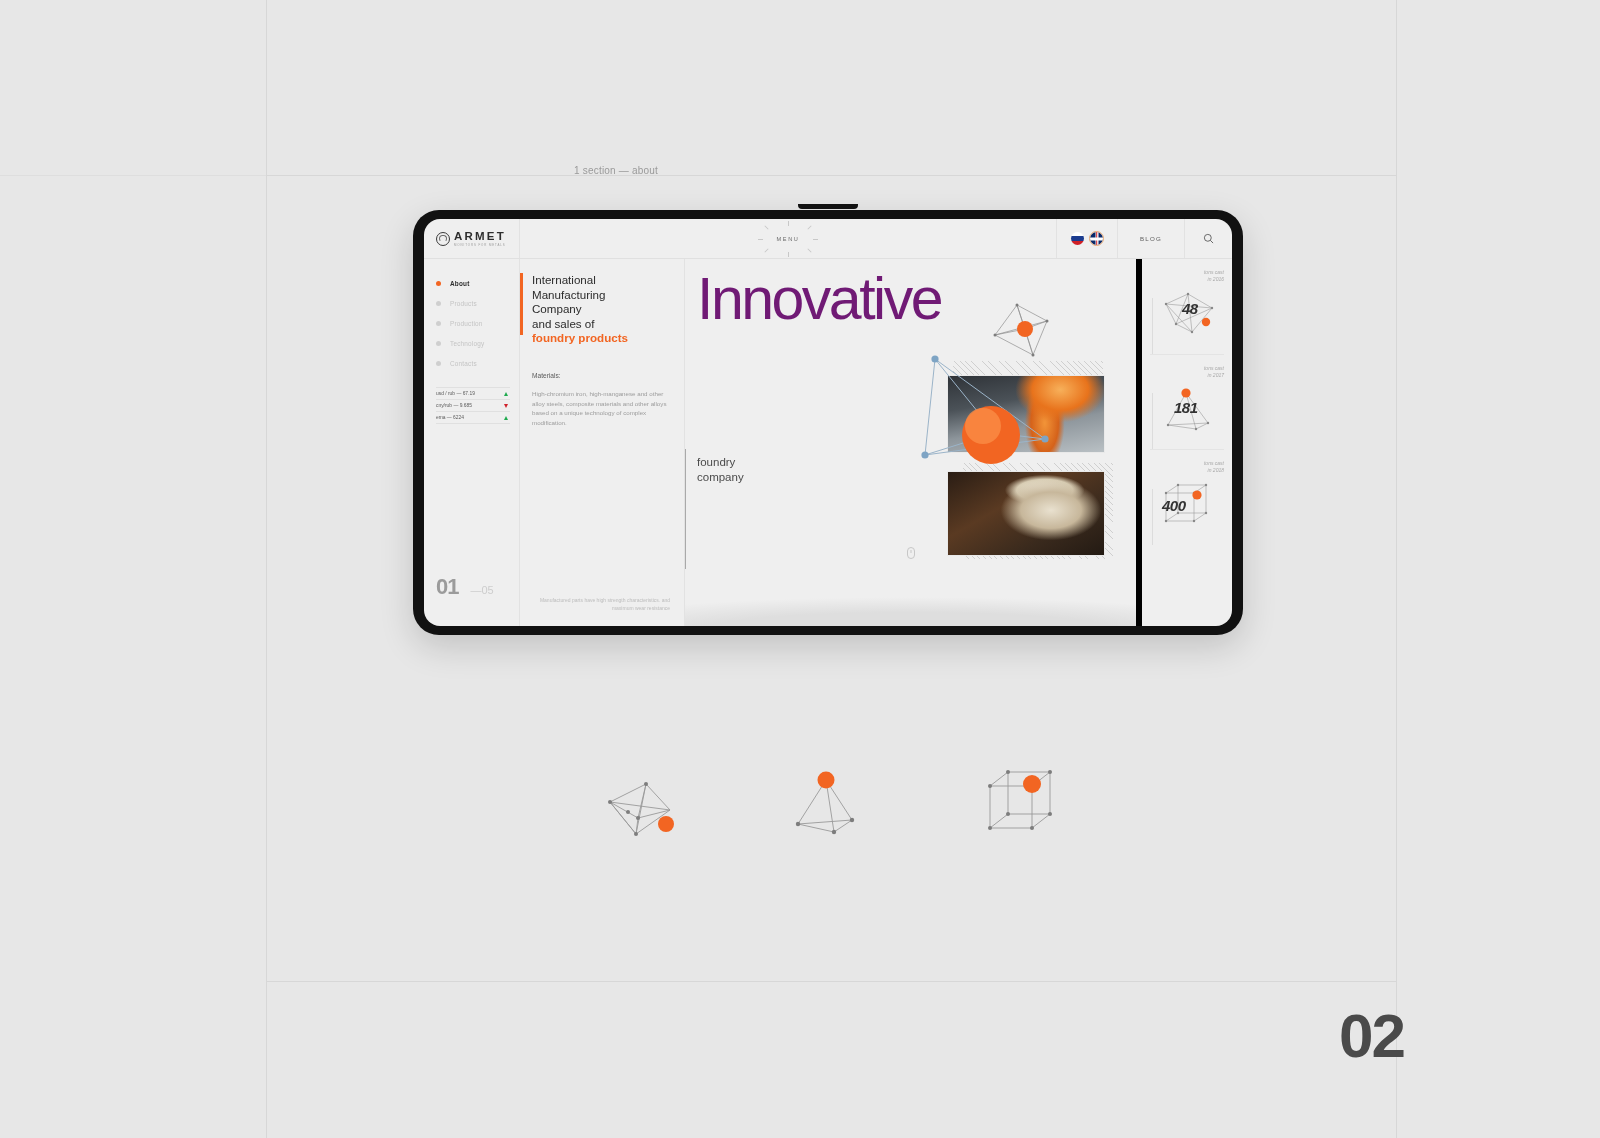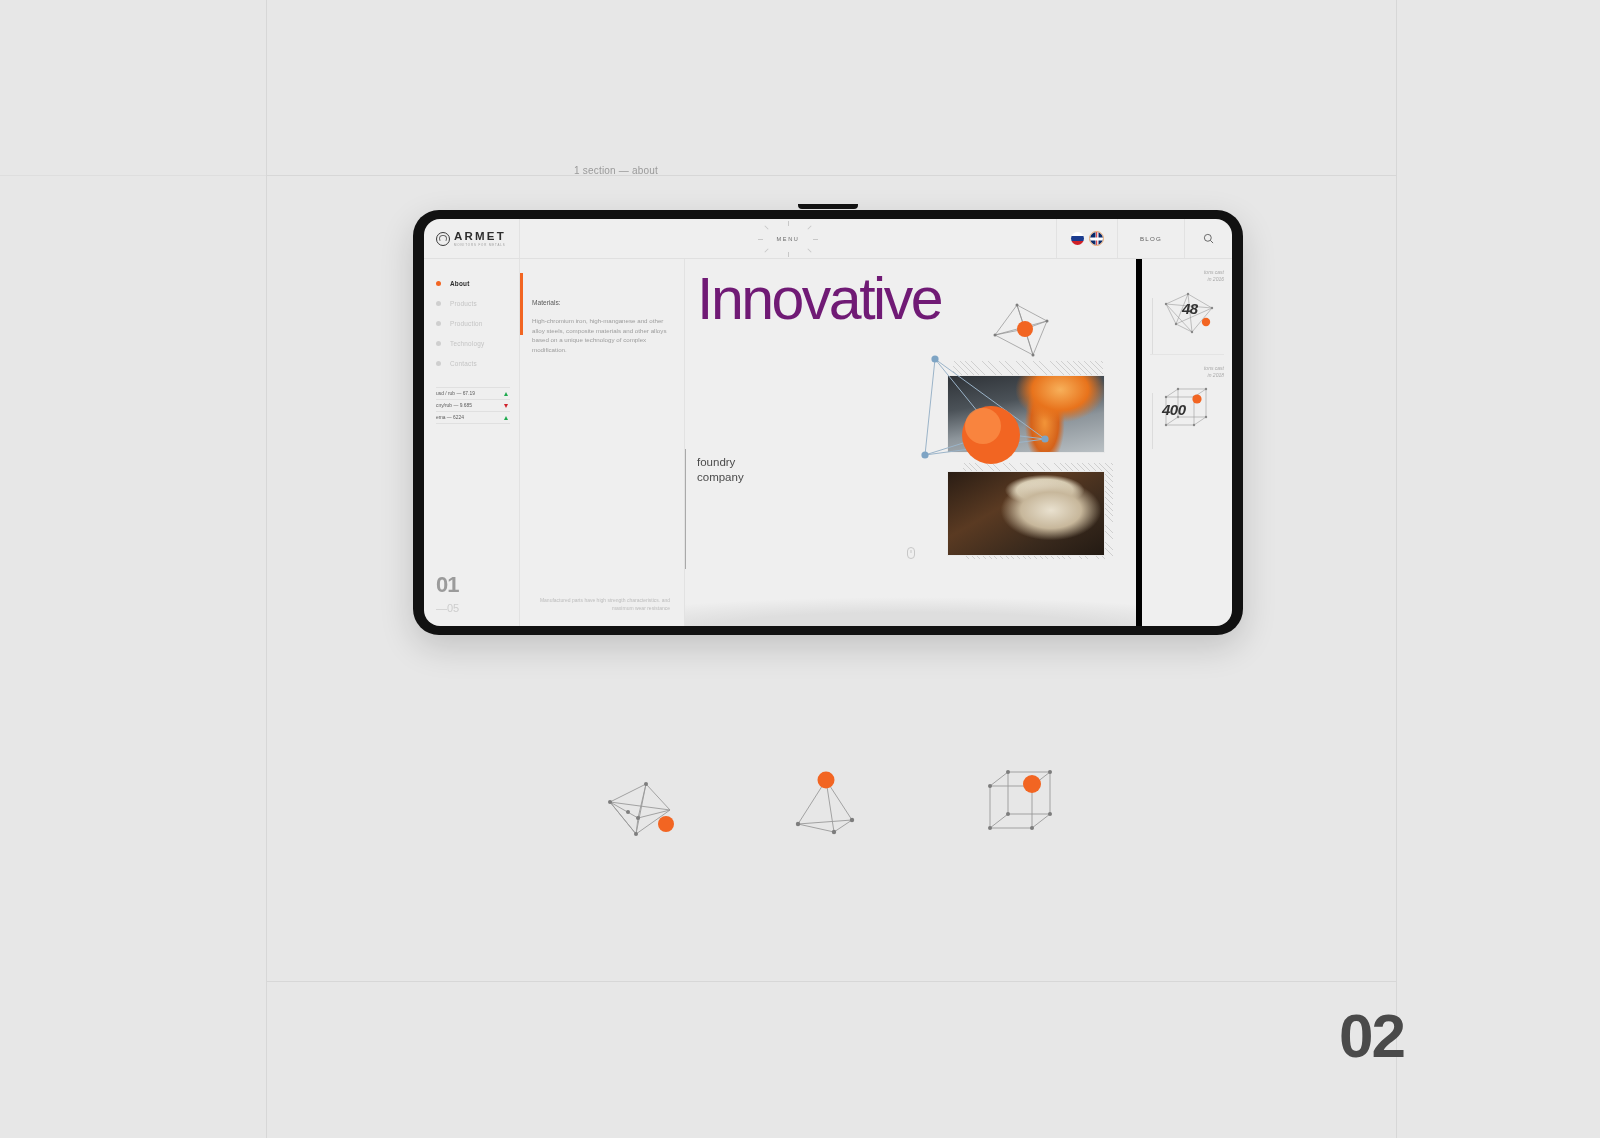--- a/index.html
+++ b/index.html
@@ -120,21 +120,21 @@
   .nav-item.active .nav-label { color:#2d2d2d; font-weight:bold; }
 
   .rates { margin-top:14px; width:74px; border-top:1px solid #e0e0e0; }
   .rate-row { display:flex; align-items:center; justify-content:space-between;
               height:12px; border-bottom:1px solid #e0e0e0; padding-right:2px; }
   .rate-txt { font-size:4.9px; color:#5a5a5a; }
   .tri { width:0; height:0; border-left:2.6px solid transparent; border-right:2.6px solid transparent; }
   .tri.up { border-bottom:4px solid #1faa4e; }
   .tri.down { border-top:4px solid #d0212b; }
 
-  .sec-num { margin-top:auto; padding:0 0 12px 0; display:flex; align-items:baseline; gap:4px;flex-direction:column; }
+  .sec-num { margin-top:auto; padding:0 0 26px 0; display:flex; align-items:baseline; gap:12px; }
   .sec-num .big { font-size:22px; font-weight:bold; color:#9b9b9b; letter-spacing:-1px; }
   .sec-num .small { font-size:11px; color:#cdcdcd; }
 
   
   .col-mid { width:165px; border-right:1px solid #e2e2e2; padding:14px 14px 0 12px;
              position:relative; display:flex; flex-direction:column; }
   .mid-bar { position:absolute; left:0; top:14px; width:2.5px; height:62px; background:#f26522; }
   .headline { font-size:11.6px; line-height:1.26; color:#2c2c2c; }
   .headline .hl-orange { color:#f26522; font-weight:bold; }
   .mat-title { margin-top:26px; font-size:6.6px; color:#5b5b5b; }
@@ -297,20 +297,27 @@
         </div>
 
         <div class="sec-num">
           <span class="big">01</span>
           <span class="small">—05</span>
         </div>
       </div>
 
       <div class="col-mid">
         <div class="mid-bar"></div>
+        <div class="headline">
+          <div>International</div>
+          <div>Manufacturing</div>
+          <div>Company</div>
+          <div>and sales of</div>
+          <div class="hl-orange">foundry products</div>
+        </div>
         <div class="mat-title">Materials:</div>
         <div class="mat-body">High-chromium iron, high-manganese and other alloy steels, composite materials and other alloys based on a unique technology of complex modification.</div>
         <div class="mid-foot">Manufactured parts have high strength characteristics. and maximum wear resistance</div>
       </div>
 
       <div class="col-hero">
         <div class="hero-title">Innovative</div>
 
         <div class="hero-rule"></div>
         <div class="hero-sub">
@@ -376,20 +383,42 @@
                 <circle cx="50" cy="18" r="1.2"></circle>
                   <circle cx="30" cy="42" r="1.2"></circle>
                 <circle cx="14" cy="34" r="1.2"></circle>
               </g>
               <circle cx="44" cy="32" r="4.2" fill="#f26522"></circle>
             </svg>
             <div class="stat-val" style="left:32px; top:12px;">48</div>
           </div>
         </div>
 
+        <div class="stat">
+          <div class="stat-cap">
+            <div>tons cast</div>
+            <div>in 2017</div>
+          </div>
+          <div class="stat-body">
+            <div class="stat-line"></div>
+            <svg style="position:absolute; left:12px; top:2px;" width="58" height="48" viewBox="0 0 58 48">
+              <g stroke="#9a9a9a" stroke-width=".6" fill="none">
+                <path d="M24 8 L6 40 L34 44 Z"></path>
+                <path d="M24 8 L46 38 L34 44 M6 40 L46 38"></path>
+              </g>
+              <g fill="#888">
+                <circle cx="6" cy="40" r="1.2"></circle>
+                  <circle cx="34" cy="44" r="1.2"></circle>
+                <circle cx="46" cy="38" r="1.2"></circle>
+              </g>
+              <circle cx="24" cy="8" r="4.6" fill="#f26522"></circle>
+            </svg>
+            <div class="stat-val" style="left:24px; top:16px;">181</div>
+          </div>
+        </div>
 
         <div class="stat">
           <div class="stat-cap">
             <div>tons cast</div>
             <div>in 2018</div>
           </div>
           <div class="stat-body">
             <div class="stat-line"></div>
             <svg style="position:absolute; left:10px; top:2px;" width="58" height="48" viewBox="0 0 58 48">
               <g stroke="#9a9a9a" stroke-width=".6" fill="none">

